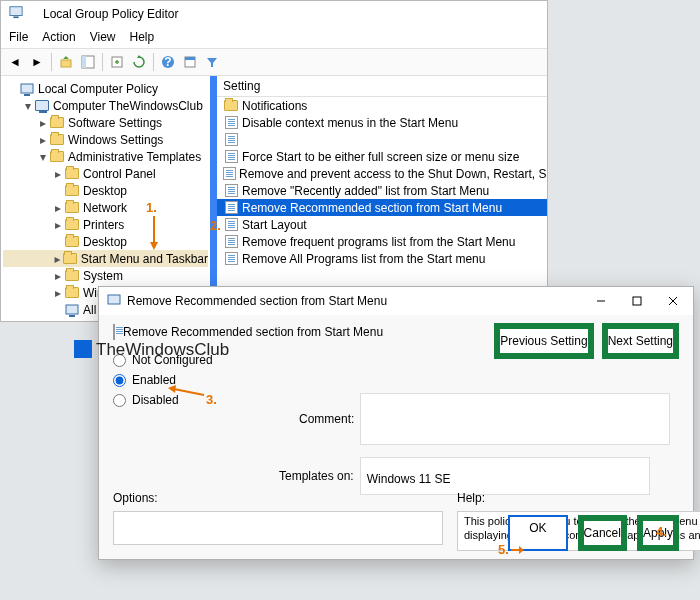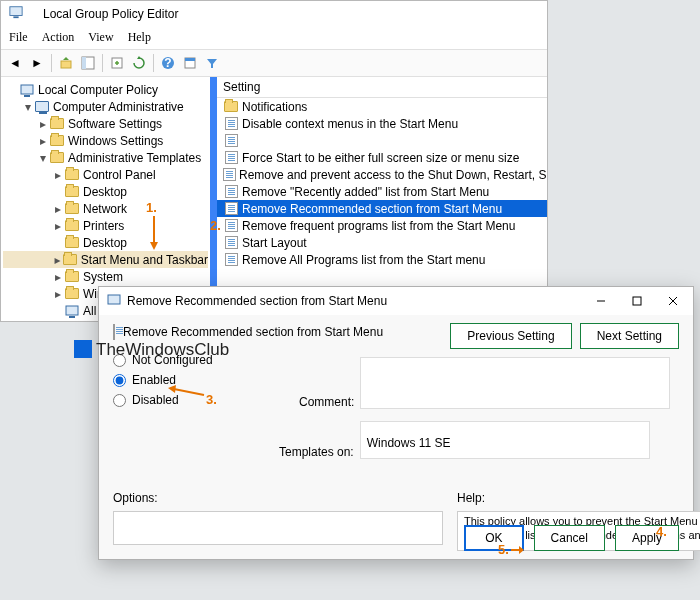--- a/index.html
+++ b/index.html
@@ -3,21 +3,21 @@
 <meta charset="utf-8">
 <style>
 * { box-sizing: border-box; margin: 0; padding: 0; font-family: "Segoe UI", Arial, sans-serif; font-size: 12px; }
 body { background: #e3e6e8; width: 700px; height: 600px; position: relative; overflow: hidden; }
 
 
 .gp-window { position: absolute; left: 0; top: 0; width: 548px; height: 322px; background: #fff; border: 1px solid #b8b8b8; }
 .gp-title { display: flex; align-items: center; gap: 20px; padding: 4px 8px; background: #fff; }
 .gp-title .t { font-size: 12px; }
 .menubar { display: flex; gap: 14px; padding: 4px 8px; }
-.menubar span { cursor: default; font-family: Liberation Serif, serif; }
+.menubar span { cursor: default; }
 .toolbar { display: flex; align-items: center; gap: 2px; padding: 3px 4px; border-top: 1px solid #e0e0e0; border-bottom: 1px solid #e0e0e0; background: #fafafa; }
 .tbtn { width: 20px; height: 20px; display: inline-flex; align-items: center; justify-content: center; border: 1px solid transparent; }
 .tsep { width: 1px; height: 18px; background: #ccc; margin: 0 2px; }
 
 .gp-body { display: flex; height: calc(100% - 74px); }
 .tree { width: 216px; border-right: 7px solid #3b82f6; overflow: hidden; padding: 4px 2px; }
 .tree-row { display: flex; align-items: center; height: 17px; white-space: nowrap; padding-left: var(--ind,0px); cursor: default; }
 .tree-row .tw { width: 12px; display: inline-flex; justify-content: center; color: #555; }
 .tree-row .ic { width: 16px; display: inline-flex; justify-content: center; margin-right: 3px; }
 .tree-row .lbl { }
@@ -33,28 +33,28 @@
 
 
 .dlg { position: absolute; left: 98px; top: 286px; width: 596px; height: 274px; background: #f8f8f8; border: 1px solid #b0b0b0; box-shadow: 0 6px 20px rgba(0,0,0,.25); }
 .dlg-title { height: 28px; display: flex; align-items: center; padding: 0 2px 0 8px; background: #fff; }
 .dlg-title .t { flex: 1; }
 .winbtn { width: 36px; height: 26px; display: inline-flex; align-items: center; justify-content: center; }
 
 .dlg-body { position: relative; padding: 10px 14px; height: calc(100% - 28px); }
 .dlg-heading { display: flex; align-items: center; gap: 8px; }
 .nav-btns { position: absolute; right: 14px; top: 8px; display: flex; gap: 8px; }
-.btn { background: #fff; border: 1px solid #15803d; padding: 5px 16px; cursor: default; font-size: 12px; }
+.btn { background: #fff; border: 6px solid #15803d; padding: 5px 0; cursor: default; font-size: 12px; }
 .btn.primary { border: 2px solid #0a64d8; padding: 4px 19px; }
 
 .radios { margin-top: 14px; display: flex; flex-direction: column; gap: 6px; }
 .radio { display: flex; align-items: center; gap: 6px; }
 .radio input { accent-color: #0a64d8; }
 
-.field { position: absolute; display: flex; align-items: flex-end; gap: 6px; }
+.field { position: absolute; display: flex; align-items: center; gap: 6px; margin-top: 36px; }
 .field .flabel { color: #000; }
 .field .fval { background: #fff; border: 1px solid #ddd; padding: 14px 6px; min-height: 20px; }
 
 .options-lbl { position: absolute; left: 14px; top: 176px; }
 .options-box { position: absolute; left: 14px; top: 196px; width: 330px; height: 34px; background: #fff; border: 1px solid #ccc; }
 .help-lbl { position: absolute; left: 358px; top: 176px; }
 .help-box { position: absolute; left: 358px; top: 196px; width: 322px; height: 40px; background: #fff; border: 1px solid #ccc; padding: 3px 6px; font-size: 11px; line-height: 1.25; overflow: hidden; }
 
 .dlg-btns { position: absolute; right: 14px; bottom: 8px; display: flex; gap: 10px; }
 
@@ -153,21 +153,21 @@
               <rect x="4" y="12" width="6" height="2" fill="#3a6ea5"></rect>
             </svg>
           </span>
           <span class="lbl">Local Computer Policy</span>
         </div>
         <div class="tree-row" style="--ind: 19px;">
           <span class="tw">▾</span>
           <span class="ic">
             <span class="i-comp"></span>
           </span>
-          <span class="lbl">Computer Administrative</span>
+          <span class="lbl">Computer TheWindowsClub</span>
         </div>
         <div class="tree-row" style="--ind: 34px;">
           <span class="tw">▸</span>
           <span class="ic">
             <span class="i-folder"></span>
           </span>
           <span class="lbl">Software Settings</span>
         </div>
         <div class="tree-row" style="--ind: 34px;">
           <span class="tw">▸</span>
@@ -291,27 +291,27 @@
           <div class="lrow sel">
             <span class="ic">
               <span class="i-policy"></span>
             </span>
             <span>Remove Recommended section from Start Menu</span>
           </div>
           <div class="lrow">
             <span class="ic">
               <span class="i-policy"></span>
             </span>
+            <span>Start Layout</span>
+          </div>
+          <div class="lrow">
+            <span class="ic">
+              <span class="i-policy"></span>
+            </span>
             <span>Remove frequent programs list from the Start Menu</span>
-          </div>
-          <div class="lrow">
-            <span class="ic">
-              <span class="i-policy"></span>
-            </span>
-            <span>Start Layout</span>
           </div>
           <div class="lrow">
             <span class="ic">
               <span class="i-policy"></span>
             </span>
             <span>Remove All Programs list from the Start menu</span>
           </div>
         </div>
     </div>
   </div>

